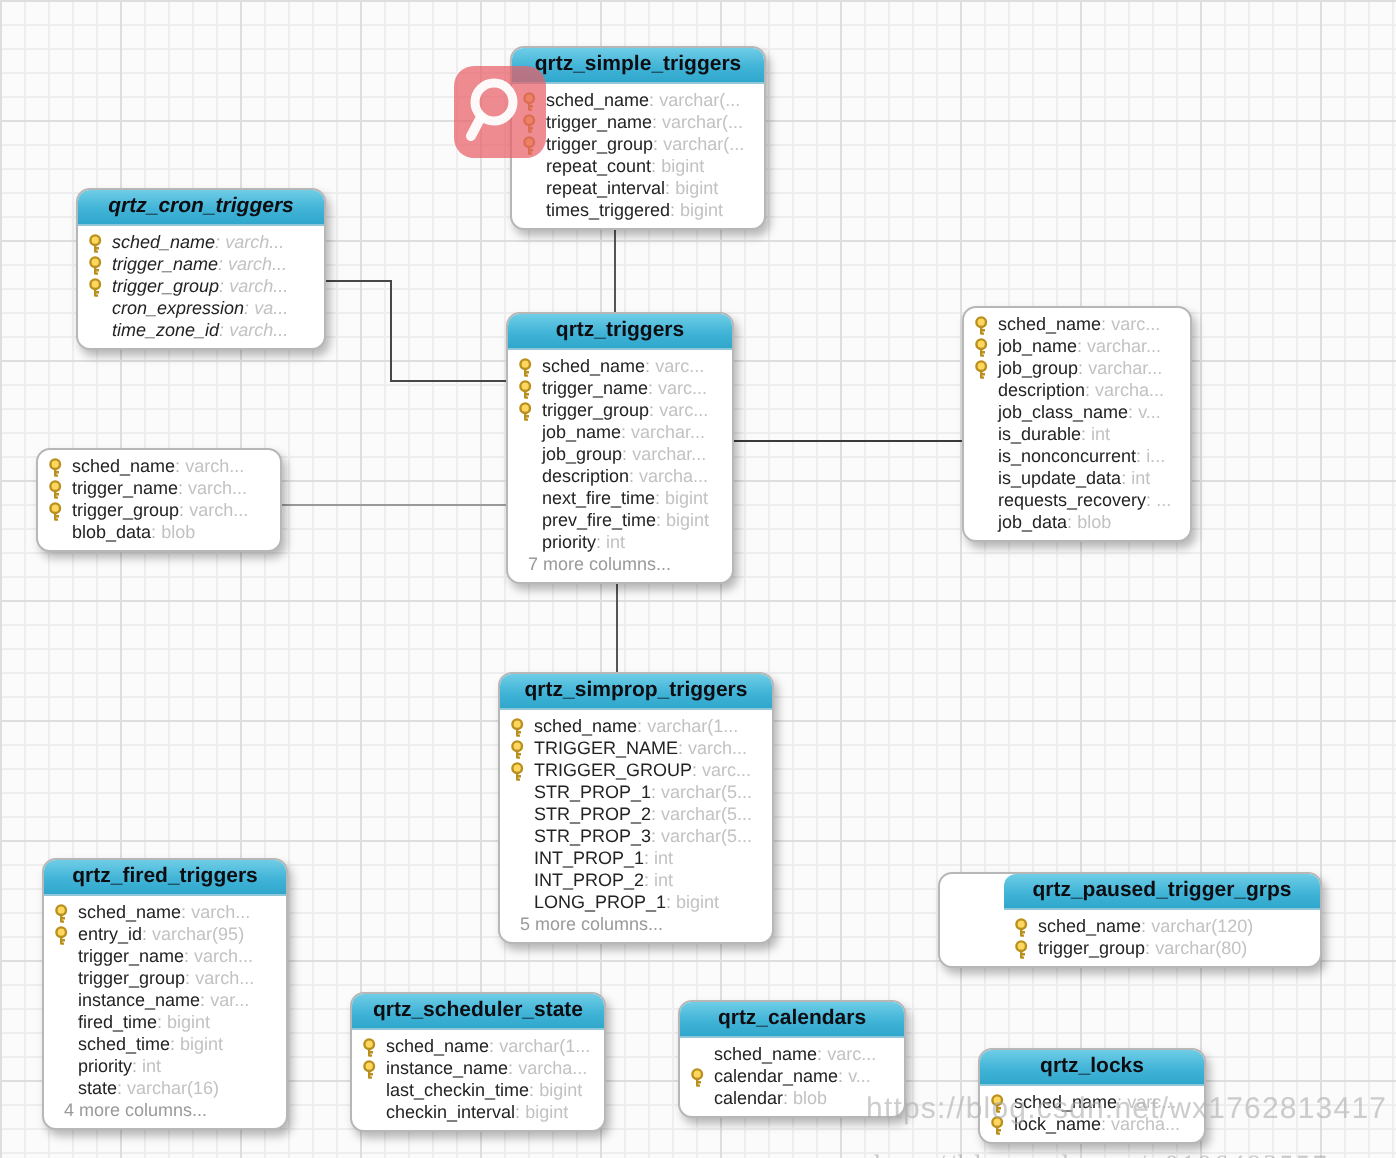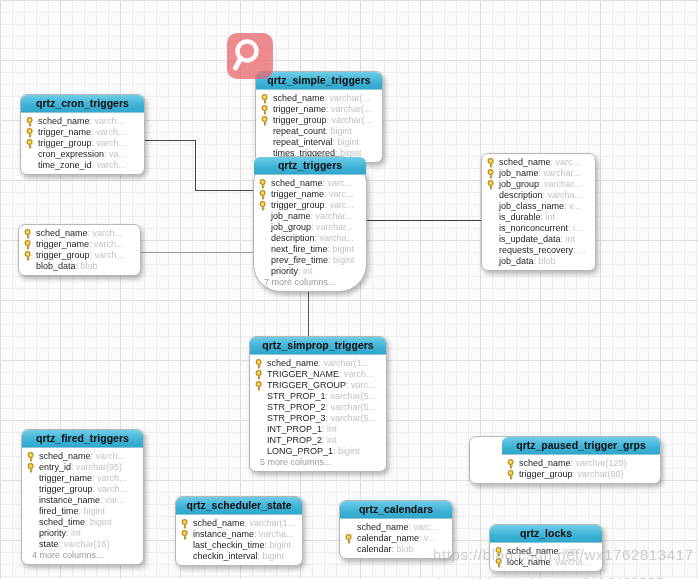--- a/index.html
+++ b/index.html
@@ -97,21 +97,21 @@
   <div id="magnifier-badge">
     <svg width="46" height="46" viewBox="0 0 46 46">
       <rect x="0" y="0" width="46" height="46" rx="10" fill="#e85f68" opacity="0.72"></rect>
       <circle cx="20" cy="18" r="9.5" fill="none" stroke="#ffffff" stroke-width="4.5" opacity="0.95"></circle>
       <path d="M13.5 25.5 L8.5 35" stroke="#ffffff" stroke-width="5" stroke-linecap="round" opacity="0.95"></path>
     </svg>
   </div>
 
   <div id="watermark-1" class="wm">https://blog.csdn.net/wx1762813417</div>
   <div id="watermark-2" class="wm">http://blog.csdn.net/u0106483557</div>
-<div class="entity" style="left: 255px; top: 23px; width: 126px; margin-top: 48px;">
+<div class="entity" style="left: 255px; top: 23px; width: 126px;">
       <div class="entity-header">qrtz_simple_triggers</div>
       <div class="entity-body">
         <div class="col-row">
           <span class="key-cell">
             <svg width="10" height="10" viewBox="0 0 10 10">
               <circle cx="4.6" cy="3.1" r="2.4" fill="#ffd75e" stroke="#b98f1d" stroke-width="1.2"></circle>
               <path d="M4.6 5.4 V9.3 M4.6 7.1 H6.5 M4.6 8.8 H6.0" stroke="#b98f1d" stroke-width="1.2" fill="none"></path>
             </svg>
           </span>
           <span class="col-name">sched_name</span>
@@ -147,21 +147,21 @@
           <span class="col-name">repeat_interval</span>
           <span class="col-type">bigint</span>
         </div>
         <div class="col-row">
           <span class="key-cell"></span>
           <span class="col-name">times_triggered</span>
           <span class="col-type">bigint</span>
         </div>
       </div>
     </div>
-    <div class="entity" style="left: 20px; top: 94px; width: 123px;">
+    <div class="entity" style="left: 38px; top: 94px; width: 123px; font-style: italic;">
       <div class="entity-header">qrtz_cron_triggers</div>
       <div class="entity-body">
         <div class="col-row">
           <span class="key-cell">
             <svg width="10" height="10" viewBox="0 0 10 10">
               <circle cx="4.6" cy="3.1" r="2.4" fill="#ffd75e" stroke="#b98f1d" stroke-width="1.2"></circle>
               <path d="M4.6 5.4 V9.3 M4.6 7.1 H6.5 M4.6 8.8 H6.0" stroke="#b98f1d" stroke-width="1.2" fill="none"></path>
             </svg>
           </span>
           <span class="col-name">sched_name</span>
@@ -192,21 +192,21 @@
           <span class="col-name">cron_expression</span>
           <span class="col-type">va...</span>
         </div>
         <div class="col-row">
           <span class="key-cell"></span>
           <span class="col-name">time_zone_id</span>
           <span class="col-type">varch...</span>
         </div>
       </div>
     </div>
-    <div class="entity" style="left: 253px; top: 156px; width: 112px; border-radius: 28px;">
+    <div class="entity" style="left: 253px; top: 156px; width: 112px;">
       <div class="entity-header">qrtz_triggers</div>
       <div class="entity-body">
         <div class="col-row">
           <span class="key-cell">
             <svg width="10" height="10" viewBox="0 0 10 10">
               <circle cx="4.6" cy="3.1" r="2.4" fill="#ffd75e" stroke="#b98f1d" stroke-width="1.2"></circle>
               <path d="M4.6 5.4 V9.3 M4.6 7.1 H6.5 M4.6 8.8 H6.0" stroke="#b98f1d" stroke-width="1.2" fill="none"></path>
             </svg>
           </span>
           <span class="col-name">sched_name</span>

